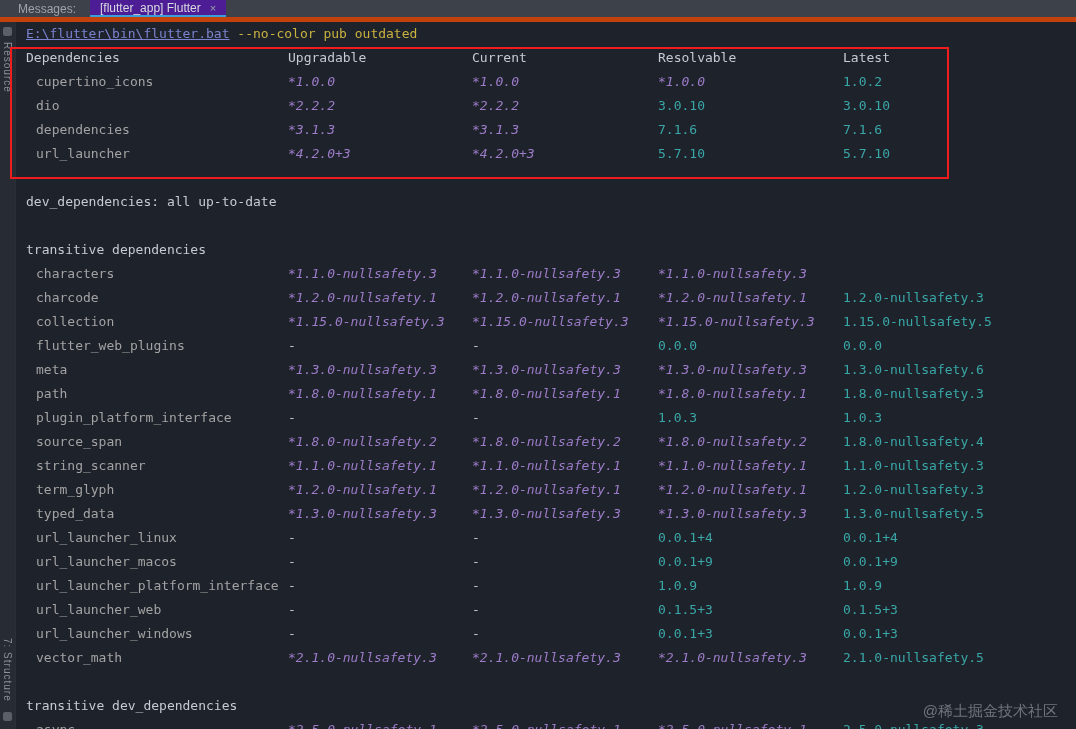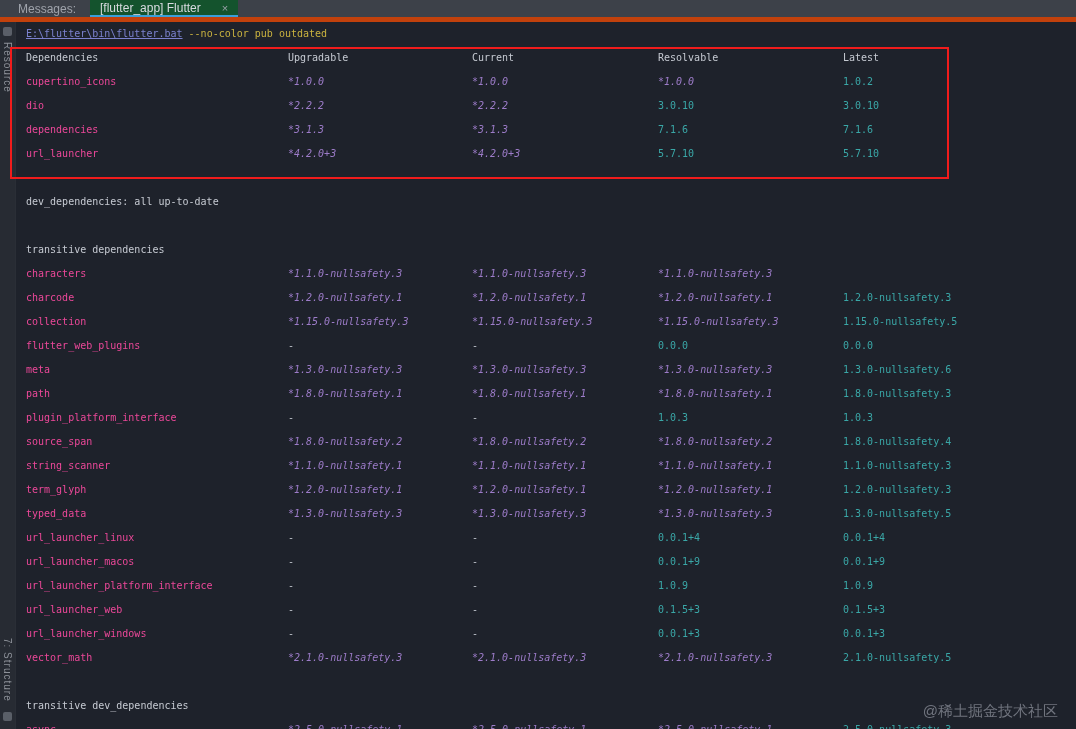--- a/index.html
+++ b/index.html
@@ -12,46 +12,46 @@
   }
   .topbar {
     height:22px; background:#3d4149; border-bottom:5px solid #c2410c;
     display:flex; align-items:stretch;
   }
   .messages-label {
     color:#9fa3ab; font:12px "Liberation Sans", sans-serif;
     display:flex; align-items:center; padding:0 10px 0 18px;
   }
   .tab {
-    background:#14532d; display:flex; align-items:center; gap:21px;
+    background:#4c1d95; display:flex; align-items:center; gap:9px;
     padding:0 10px; border-bottom:2px solid #3a9fd8; margin-left:4px; cursor:pointer;
   }
   .tab-label { color:#d8dbe0; font:12px "Liberation Sans", sans-serif; }
   .tab-close { color:#9aa0a8; font:11px "Liberation Sans", sans-serif; }
   .main { display:flex; height:707px; }
   .sidebar {
     width:16px; background:#272b33; border-right:1px solid #2a2e36;
     display:flex; flex-direction:column; align-items:center; padding:5px 0 8px 0;
   }
   .side-icon { width:9px; height:9px; background:#5a5f68; border-radius:2px; flex:none; }
   .vlabel {
     writing-mode:vertical-rl; color:#8d9199; letter-spacing:1px;
     font:10px "Liberation Sans", sans-serif; margin-top:6px; cursor:pointer; flex:none;
   }
   .vlabel.bottom { margin-top:auto; margin-bottom:10px; }
   .terminal {
-    flex:1; padding-left:10px; font-size:10px; line-height:24px; color:#c2c6ce;
+    flex:1; padding-left:10px; font-size:13px; line-height:24px; color:#c2c6ce;
   }
   .line { height:24px; white-space:pre; }
   .cmd-path { color:var(--c-link); text-decoration:underline; cursor:pointer; }
   .cmd-args { color:var(--c-args); }
   .row { display:grid; grid-template-columns:262px 184px 186px 185px 1fr; height:24px; }
   .cell { white-space:pre; overflow:hidden; }
   .c-head { color:#c6cad2; }
-  .c-name { color:#ec4899; }
+  .c-name { color:#a3a3a3;margin-left:10px; }
   .c-star { color:var(--c-star);font-style:italic; }
   .c-plain { color:var(--c-plain); }
   .c-dash { color:#c2c6ce; }
   .spacer { height:24px; }
   .section-title { height:24px; color:#c6cad2; white-space:pre; }
   .redbox {
     position:absolute; left:10px; top:47px; width:939px; height:132px;
     border:2px solid var(--c-red); pointer-events:none; z-index:5;
   }
   .watermark {

